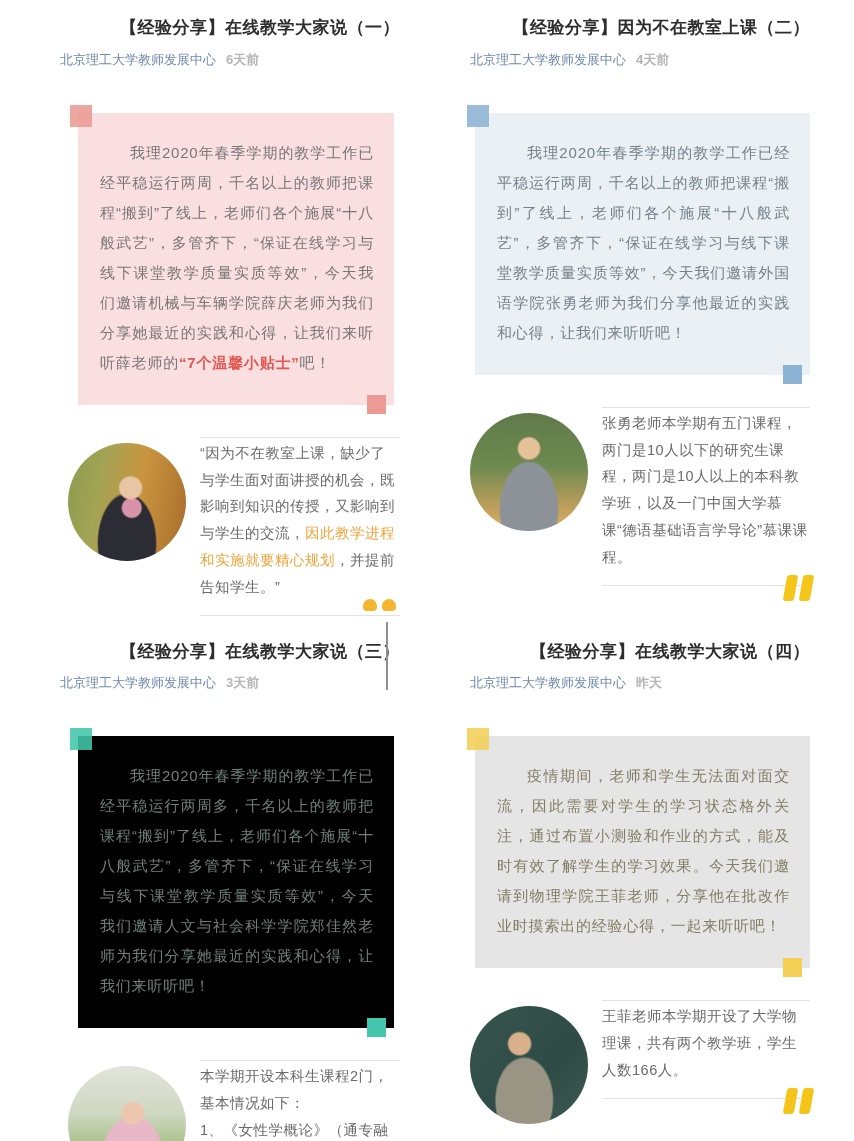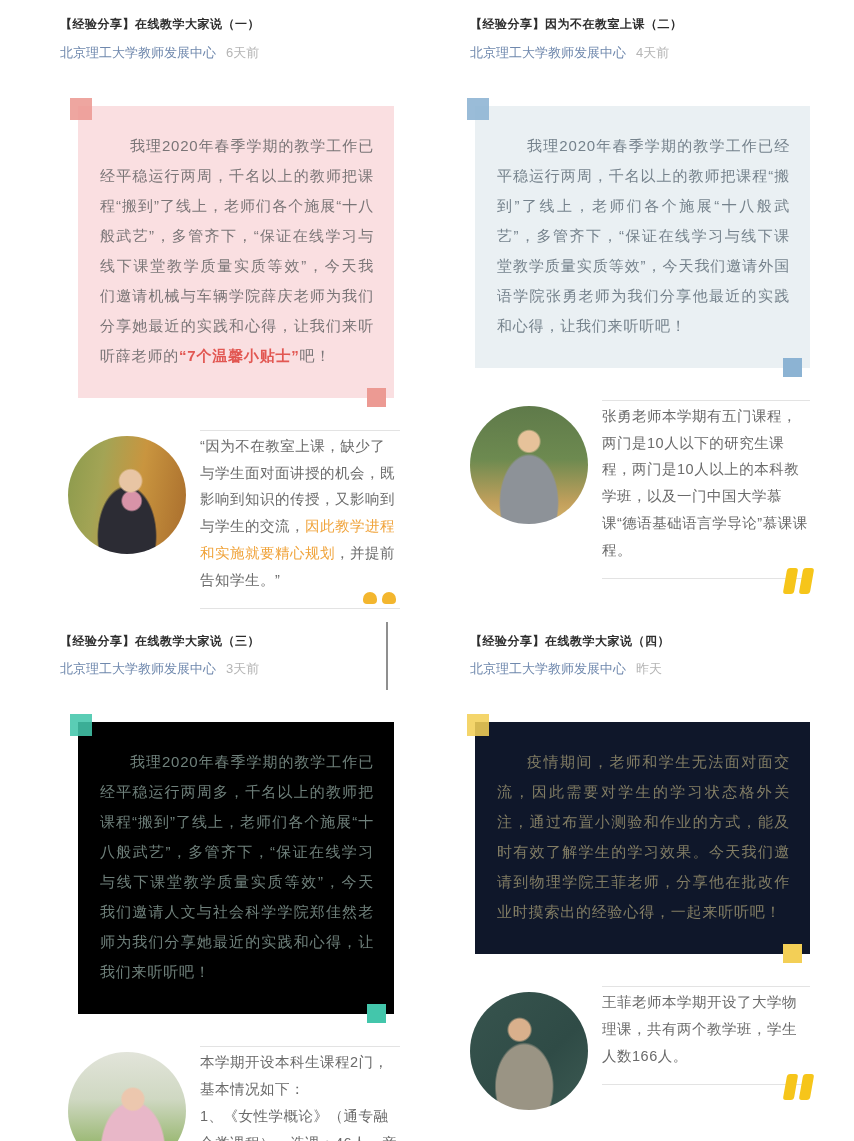--- a/index.html
+++ b/index.html
@@ -11,26 +11,26 @@
   }
   .grid {
     display:grid;
     grid-template-columns:340px 340px;
     column-gap:70px;
     row-gap:24px;
     padding:16px 0 0 60px;
   }
   .article { position:relative; }
   .title {
-    font-size:12px; font-weight:700; color:var(--title-color,#2d2d2d);
-    letter-spacing:.5px; line-height:1.4;
+    font-size:17px; font-weight:700; color:var(--title-color,#2d2d2d);
+    letter-spacing:.5px; line-height:1.4;text-align:right;
   }
   .meta { margin-top:11px; font-size:13px; }
   .source { color:var(--source-color,#6f88ad); margin-right:10px;margin-top:43px; }
-  .time { color:var(--time-color,#b5b5b5); }
+  .time { color:var(--time-color,#b5b5b5);font-weight:bold; }
   .card {
     position:relative; margin-top:44px;
     padding:25px 20px 27px 22px;
     font-size:15px; line-height:2.0; letter-spacing:.8px;
     text-align:justify;
   }
   .card p { text-indent:2em; }
   .col-left .card { margin-left:18px; width:316px; }
   .col-right .card { margin-left:5px; width:335px; }
   .sq { position:absolute; }
@@ -131,21 +131,21 @@
 1、《女性学概论》（通专融合类课程）。选课：46人，旁听：10人。
 2、《社会学概论》（通识选</span></div>
     </div>
   </article>
 
   <article class="article a3 col-right">
     <h2 class="title">【经验分享】在线教学大家说（四）</h2>
     <div class="meta">
       <span class="source">北京理工大学教师发展中心</span><span class="time">昨天</span>
     </div>
-    <div class="card" style="background-color: #0f172a; color: rgb(130, 125, 100);">
+    <div class="card" style="background-color: #e5e5e5; color: rgb(130, 125, 100);">
       <span class="sq sq-tl" style="background-color: rgb(243, 207, 86);"></span>
       <p><span>疫情期间，老师和学生无法面对面交流，因此需要对学生的学习状态格外关注，通过布置小测验和作业的方式，能及时有效了解学生的学习效果。今天我们邀请到物理学院王菲老师，分享他在批改作业时摸索出的经验心得，一起来听听吧！</span><span class="hl"></span><span></span></p>
       <span class="sq sq-br" style="background-color: rgb(243, 207, 86);"></span>
     </div>
     <div class="quote">
       <div class="photo p3"></div>
       <div class="quote-text"><span>王菲老师本学期开设了大学物理课，共有两个教学班，学生人数166人。</span><span class="qmark" style="color: rgb(246, 197, 26);"><i></i><i></i></span></div>
     </div>
   </article>
 

